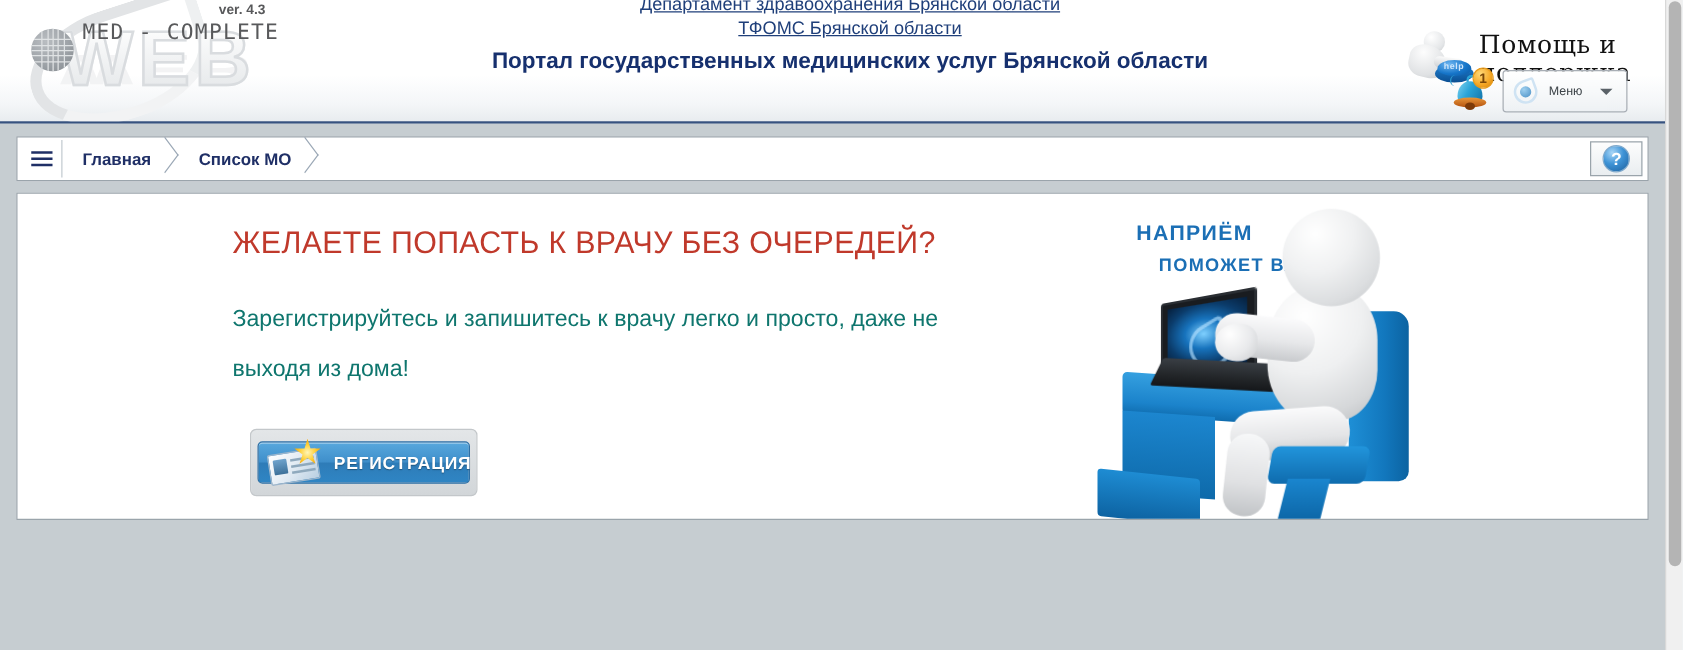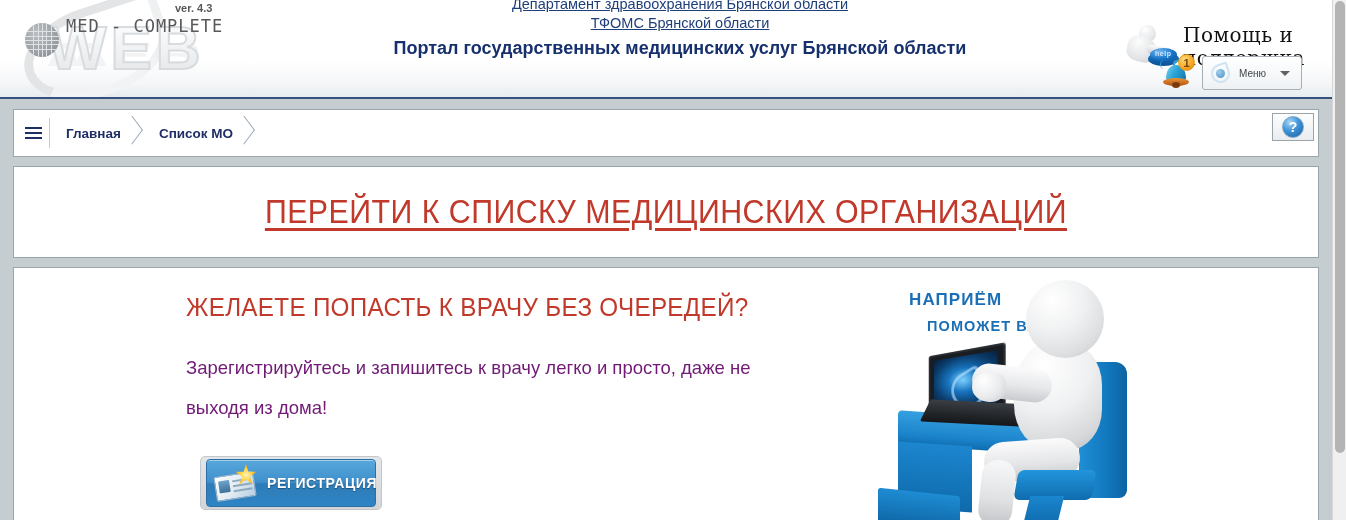--- a/index.html
+++ b/index.html
@@ -317,21 +317,21 @@
   .panel {
     background: #ffffff;
     border: 1px solid #9aa4ab;
     box-shadow: 0 1px 0 rgba(255,255,255,.8) inset;
     box-sizing: border-box;
   }
 
   
   #breadcrumb-panel {
     position: relative;
-    height: 48px;
+    height: 36px;
     margin-bottom: 9px;
     display: flex;
     align-items: center;
     padding: 0 3px;
   }
   #hamburger {
     width: 32px; height: 30px;
     display: flex; flex-direction: column;
     align-items: center; justify-content: center;
     border-right: 1px solid #c3cbd1;
@@ -424,40 +424,40 @@
     font-size: 25px;
     color: #c0392b;
     letter-spacing: .3px;
     white-space: nowrap;
     transform: scaleX(0.97);
     transform-origin: left;
   }
   #promo-sub {
     margin-top: 26px;
     font-size: 18.5px;
-    color: #701a75;
+    color: #0f766e;
     line-height: 40px;
     max-width: 612px;
   }
   #register-button {
     position: absolute;
     left: 186px; top: 188px;
     width: 182px; height: 54px;
     border-radius: 5px;
     background: linear-gradient(to bottom, #e3e6e8 0%, #d2d6d9 100%);
     border: 1px solid #c3c7ca;
     box-sizing: border-box;
     display: flex;
     align-items: center;
     cursor: pointer;
   }
   #register-inner {
     position: relative;
     margin: 5px;
-    width: 170px; height: 48px;
+    width: 170px; height: 34px;
     border-radius: 4px;
     background: linear-gradient(to bottom, #58a8dd 0%, #3f8fcb 48%, #2e7cb8 52%, #2f85c4 100%);
     border: 1px solid #2d6fa5;
     box-sizing: border-box;
     display: flex;
     align-items: center;
     box-shadow: 0 1px 0 rgba(255,255,255,.45) inset;
   }
   #reg-card {
     position: relative;
@@ -711,23 +711,20 @@
           <span></span>
           <span></span>
       </div>
       <div class="crumb">Главная</div>
       <div class="crumb">Список МО</div>
       <div id="help-round-btn">
         <div class="qcircle">?</div>
       </div>
     </div>
 
-    <div id="mo-panel" class="panel">
-      <a id="mo-link" href="#">ПЕРЕЙТИ К СПИСКУ МЕДИЦИНСКИХ ОРГАНИЗАЦИЙ</a>
-    </div>
 
     <div id="promo-panel" class="panel">
 
       <div id="promo-left">
         <div id="promo-heading">ЖЕЛАЕТЕ ПОПАСТЬ К ВРАЧУ БЕЗ ОЧЕРЕДЕЙ?</div>
         <div id="promo-sub">Зарегистрируйтесь и запишитесь к врачу легко и просто, даже не выходя из дома!</div>
       </div>
 
       <div id="register-button">
         <div id="register-inner">

